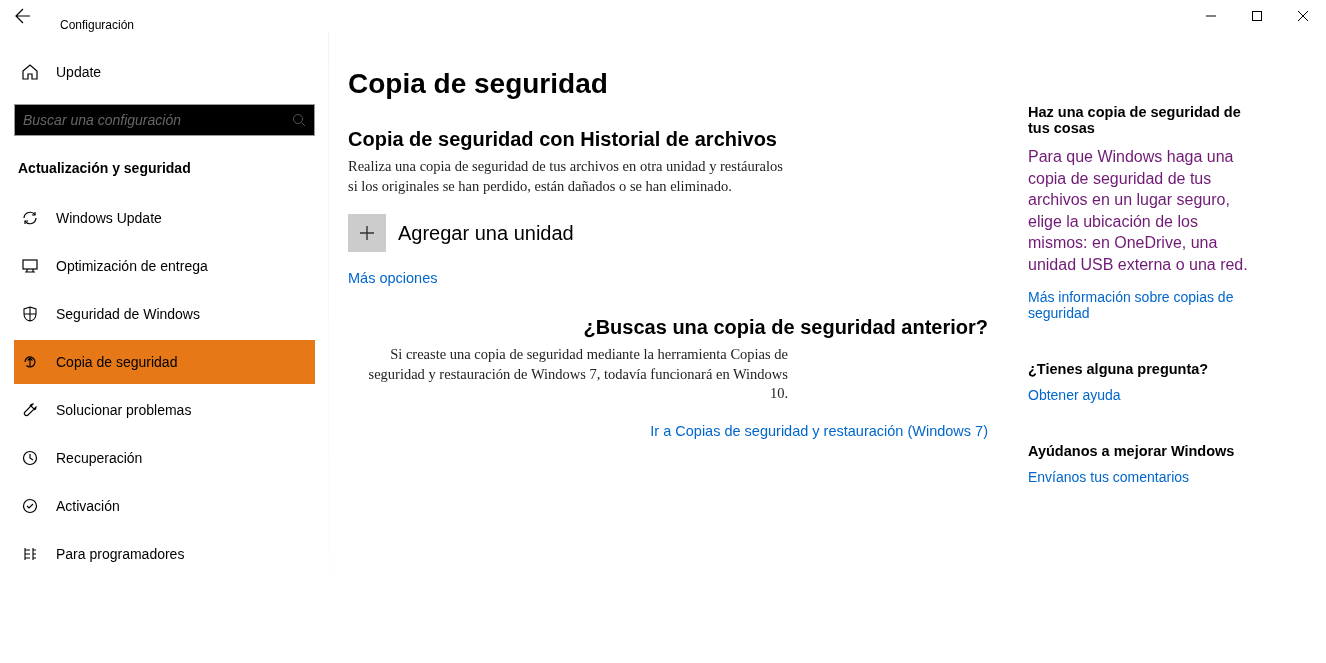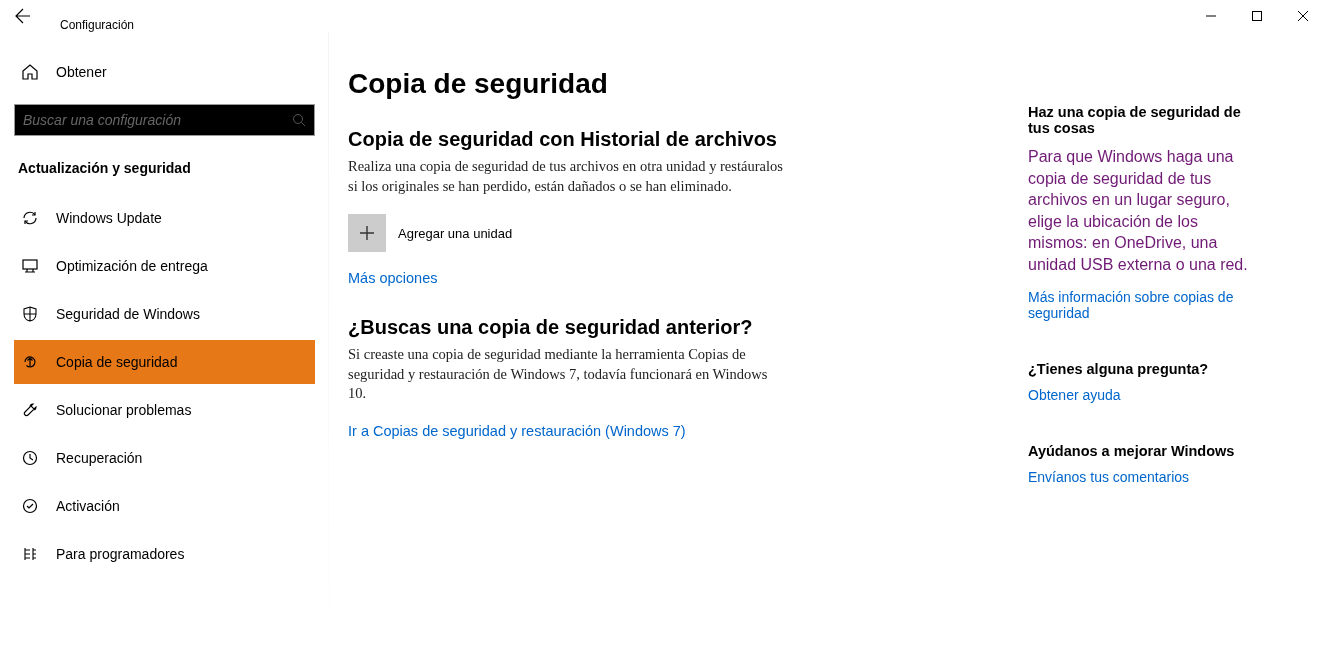--- a/index.html
+++ b/index.html
@@ -34,25 +34,25 @@
   .nav-item.highlight { background: #e77817; }
 
   
   .content { flex: 1; padding: 36px 40px 0 18px; display:flex; }
   .content-main { width: 640px; }
   .content-main h1 { font-size: 28px; font-weight: 600; margin-bottom: 28px; }
   .content-main h2 { font-size: 20px; font-weight: 600; margin-bottom: 6px; }
   .content-main p.body { font-size: 14.5px; color: #222; line-height: 1.35; max-width: 440px; margin-bottom: 18px; font-family: Liberation Serif, serif; }
   .add-drive { display:flex; align-items:center; margin-bottom: 18px; }
   .add-drive .plusbox { width: 38px; height: 38px; background: #ccc; display:flex; align-items:center; justify-content:center; margin-right: 12px; }
-  .add-drive .label { font-size: 13px; text-align: center; }
+  .add-drive .label { font-size: 20px; text-align: center; }
   .link { color: #0066cc; font-size: 14.5px; cursor: pointer; margin-bottom: 28px; display:block; }
   .link2 { color: #0066cc; font-size: 14.5px; cursor: pointer; }
 
-  .section2 { margin-top: 30px; }
+  .section2 { margin-top: 30px; text-align: right; }
 
   
   .rail { flex:1; padding: 36px 20px 0 40px; font-size: 14px; max-width: 280px; }
   .rail h3 { font-size: 14.5px; font-weight: 600; margin-bottom: 10px; }
   .rail p { font-size: 16px; color: #701a75; line-height: 1.35; margin-bottom: 13px; }
   .rail .raillink { color: #0066cc; font-size: 14px; cursor: pointer; display:block; margin-bottom: 40px; }
   .rail .railsection { margin-bottom: 40px; }
 
   svg { display:block; }
 </style>
@@ -87,21 +87,21 @@
 
 <div class="main">
 
   <div class="sidebar">
     <div class="home-row">
       <span class="icon">
         <svg width="18" height="18" viewBox="0 0 18 18">
             <path d="M2 8 L9 2 L16 8 V16 H11 V11 H7 V16 H2 Z" stroke="#000" stroke-width="1.2" fill="none"></path>
           </svg>
       </span>
-      <span class="label">Obtener</span>
+      <span class="label">Update</span>
     </div>
 
     <div class="search-box">
       <input type="text" placeholder="Buscar una configuración" style="">
       <span>
         <svg width="14" height="14" viewBox="0 0 14 14">
             <circle cx="6" cy="6" r="4.5" stroke="#555" stroke-width="1" fill="none"></circle>
             <path d="M9.5 9.5 L13 13" stroke="#555" stroke-width="1"></path>
           </svg>
       </span>

